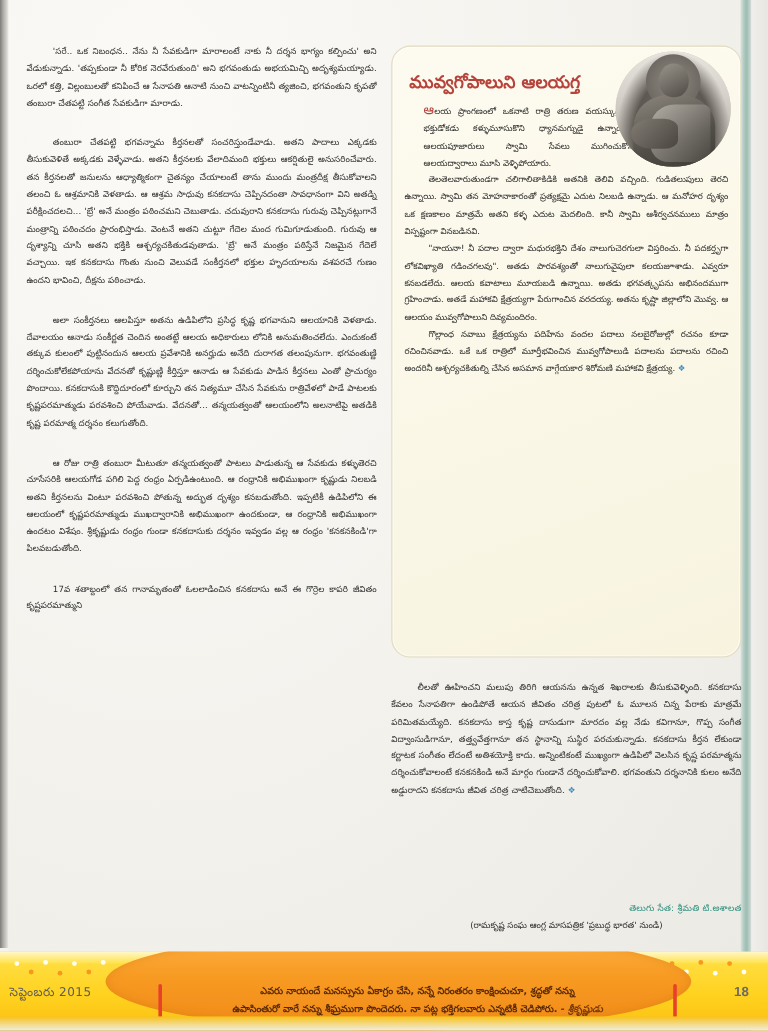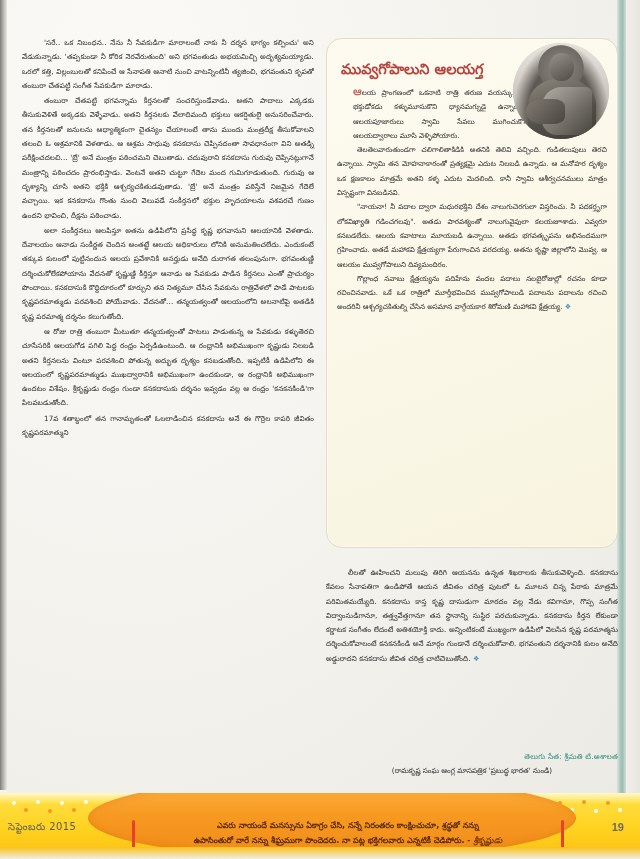--- a/index.html
+++ b/index.html
@@ -24,21 +24,21 @@
     background:
       radial-gradient(ellipse at 20% 12%, #fbfaf7 0%, #f3f2ed 55%, #eceae4 100%);}
 
   
   .col{position:absolute;top:36px;font-size:6.6px;line-height:14.2px;
     color:#2c2c2c;text-align:justify;letter-spacing:.1px;}
   #col-left{left:22px;width:292px;}
   #col-right{left:326px;width:292px;}
 
   .para{margin:0 0 0 0;text-indent:22px;}
-  .para + .para{margin-top:1px;}
+  .para + .para{margin-top:19px;}
 
   
   .tel{font-family:"DejaVu Sans", sans-serif;font-size:7.2px;line-height:14.3px;}
 
   
   #feature-box{
     position:absolute;left:326px;top:38px;width:290px;height:508px;
     background:linear-gradient(160deg,#fdfbf0 0%,#fbf8e9 45%,#f7f3df 100%);
     border:1px solid #e3dcc0;
     border-radius:16px;
@@ -236,18 +236,18 @@
       <div class="quote-bar" id="qbar-left"></div>
       <div class="quote-bar" id="qbar-right"></div>
       <div id="quote-text">
         <span>ఎవరు నాయందే మనస్సును ఏకాగ్రం చేసి, నన్నే నిరంతరం కాంక్షించుచూ, శ్రద్ధతో నన్ను</span><br>
         <span>ఉపాసింతురో వారే నన్ను శీఘ్రముగా పొందెదరు. నా పట్ల భక్తిగలవారు ఎన్నటికీ చెడిపోరు.</span>
         <span id="quote-attrib">- శ్రీకృష్ణుడు</span>
       </div>
     </div>
 
     <div id="issue-date">సెప్టెంబరు 2015</div>
-    <div id="page-number">19</div>
+    <div id="page-number">18</div>
 
     <div id="footer-bottom"></div>
   </div>
 
 </div>
 
 </body></html>

